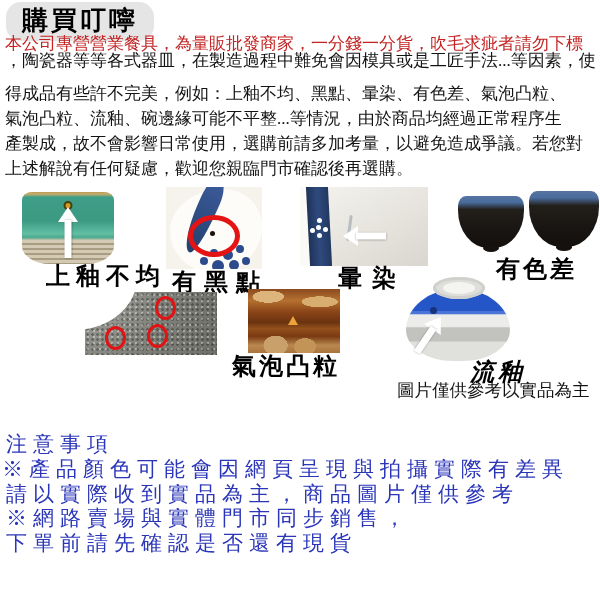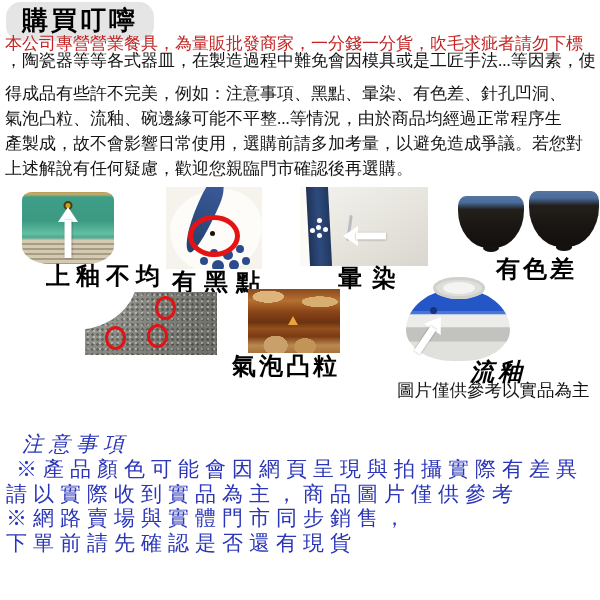--- a/index.html
+++ b/index.html
@@ -89,21 +89,21 @@
 </style>
 </head>
 <body>
 
 <div id="page">
 
   <div class="badge">購買叮嚀</div>
 
   <div class="ln red" style="left:5px;top:31px;">本公司專營營業餐具，為量販批發商家，一分錢一分貨，吹毛求疵者請勿下標</div>
   <div class="ln" style="left:5px;top:48px;">，陶瓷器等等各式器皿，在製造過程中難免會因模具或是工匠手法...等因素，使</div>
-  <div class="ln" style="left:5px;top:81px;">得成品有些許不完美，例如：注意事項、黑點、暈染、有色差、針孔凹洞、</div>
+  <div class="ln" style="left:5px;top:81px;">得成品有些許不完美，例如：上釉不均、黑點、暈染、有色差、氣泡凸粒、</div>
   <div class="ln" style="left:5px;top:106px;">氣泡凸粒、流釉、碗邊緣可能不平整...等情況，由於商品均經過正常程序生</div>
   <div class="ln" style="left:5px;top:131px;">產製成，故不會影響日常使用，選購前請多加考量，以避免造成爭議。若您對</div>
   <div class="ln" style="left:5px;top:156px;">上述解說有任何疑慮，歡迎您親臨門市確認後再選購。</div>
 
   <div class="ph" style="left:14px;top:190px;width:110px;height:78px;">
     <div class="cup">
       <div class="ribs"></div>
       <div class="spot"></div>
     </div>
     <div class="arrow" style="left:44px;top:17px;width:20px;height:52px;">
@@ -162,19 +162,19 @@
     <div class="p7spot"></div>
     <div class="arrow" style="left:16px;top:36px;width:20px;height:46px;transform:rotate(34deg);">
       <div class="head"></div>
         <div class="stem" style="height:30px;"></div>
     </div>
   </div>
   <div class="lbl" style="left:438px;top:356px;letter-spacing:4px;font-style:italic;margin-left:32px;">流釉</div>
 
   <div class="ln" style="left:397px;top:378px;font-size:17.5px;">圖片僅供參考以實品為主</div>
 
-  <div class="blue-ln" style="left:22px;top:430px;font-style:italic;">注意事項</div>
-  <div class="blue-ln" style="left:16px;top:455px;">※產品顏色可能會因網頁呈現與拍攝實際有差異</div>
+  <div class="blue-ln" style="left:6px;top:430px;">注意事項</div>
+  <div class="blue-ln" style="left:2px;top:455px;">※產品顏色可能會因網頁呈現與拍攝實際有差異</div>
   <div class="blue-ln" style="left:6px;top:480px;">請以實際收到實品為主，商品圖片僅供參考</div>
   <div class="blue-ln" style="left:6px;top:504px;">※網路賣場與實體門市同步銷售，</div>
   <div class="blue-ln" style="left:6px;top:529px;">下單前請先確認是否還有現貨</div>
 
 </div>
 
 </body></html>

